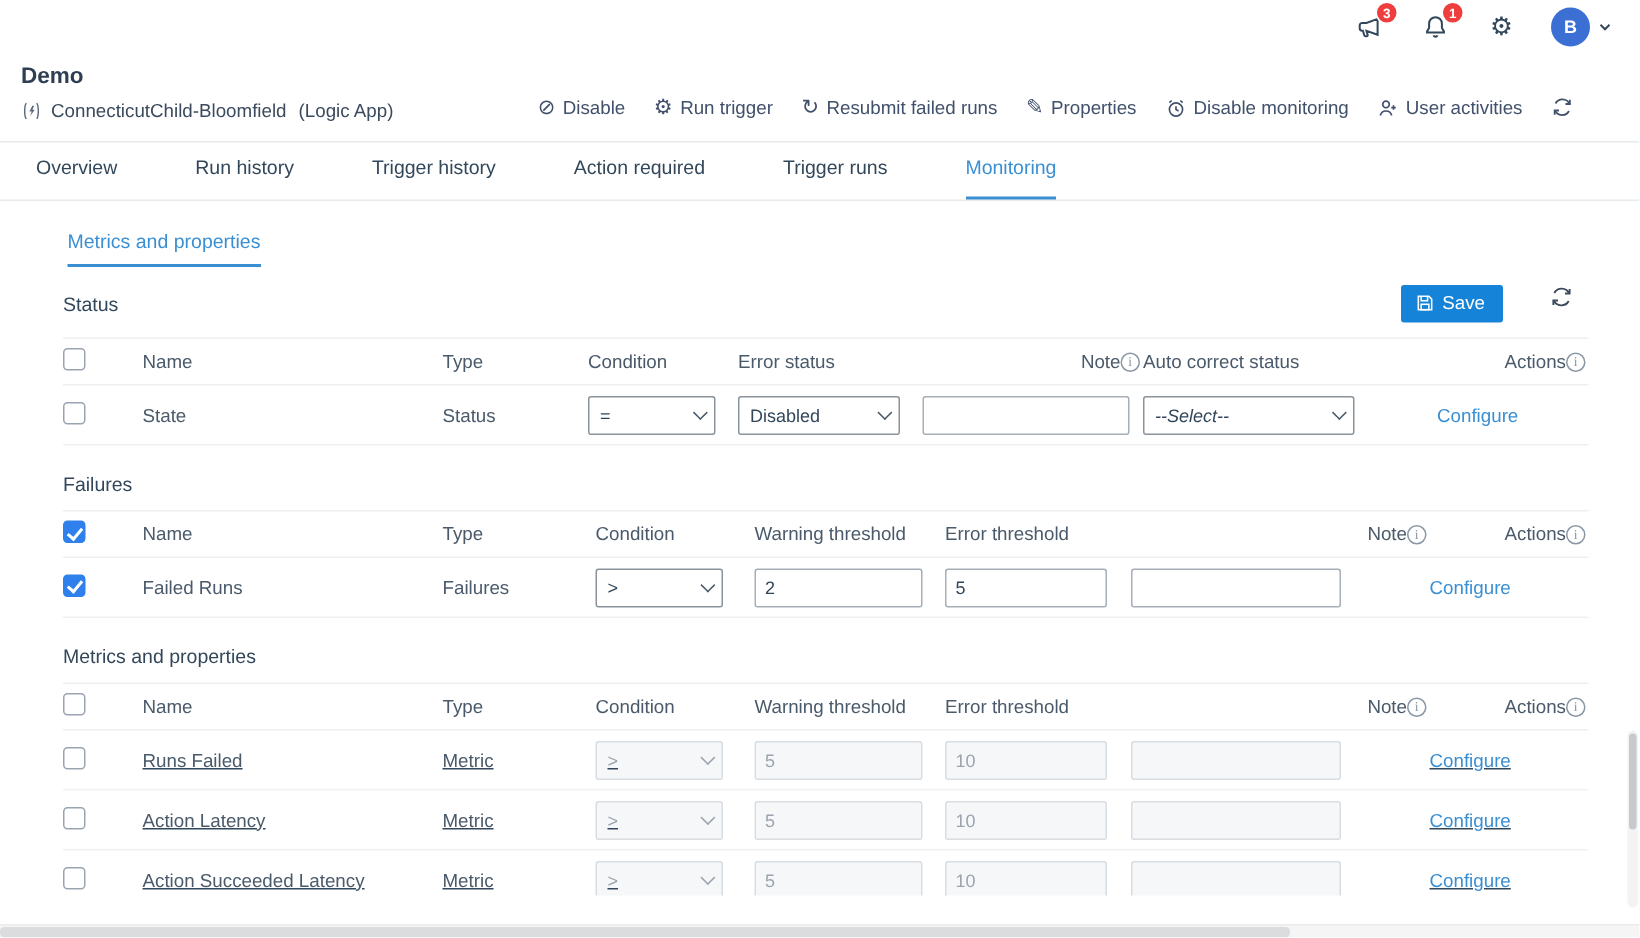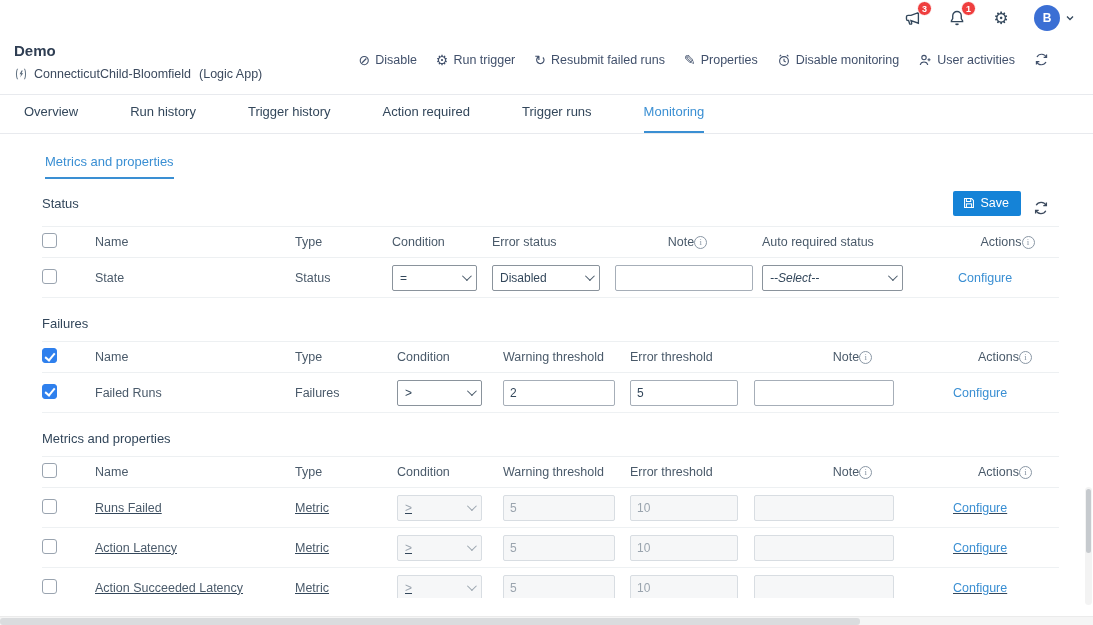--- a/index.html
+++ b/index.html
@@ -15,21 +15,21 @@
   .tb-icon svg { stroke:#33475b; }
   .badge { position:absolute; top:-6px; right:-8px; min-width:15px; height:15px; border-radius:8px;
     background:#ef3e3e; color:#fff; font-size:9px; font-weight:bold; display:flex; align-items:center;
     justify-content:center; padding:0 3px; border:1.5px solid #fff; }
   .gear-glyph { font-family:"DejaVu Sans",sans-serif; font-size:17px; line-height:1; }
   .avatar-wrap { display:flex; align-items:center; gap:5px; cursor:pointer; }
   .avatar { width:26px; height:26px; border-radius:50%; background:#3b6fd4; color:#fff;
     font-size:12px; font-weight:bold; display:flex; align-items:center; justify-content:center; }
 
   
-  .page-header { display:flex; justify-content:space-between; align-items:center;
+  .page-header { display:flex; justify-content:space-between; align-items:flex-end;
     padding:4px 44px 13px 14px; border-bottom:1px solid #e8eaee; }
   .ph-title { font-size:15px; font-weight:600; color:#2f3e53; margin:2px 0 8px 0; }
   .ph-sub { display:flex; align-items:center; gap:6px; font-size:12.5px; color:#3c4a5e; }
   .ph-sub .app-type { margin-left:2px; }
   .toolbar { display:flex; align-items:center; gap:19px; font-size:12.5px; color:#41506b;
     padding-bottom:2px; }
   .tool { display:flex; align-items:center; gap:5px; cursor:pointer; white-space:nowrap; }
   .tool .uicon { font-family:"DejaVu Sans",sans-serif; font-size:14px; line-height:1; color:#41506b; }
   .sync-svg { display:block; }
 
@@ -41,37 +41,37 @@
 
   
   .subtabs { padding:18px 0 0 45px; }
   .subtab { display:inline-block; font-size:13px; color:#3a8fd3; padding-bottom:8px;
     border-bottom:2px solid #3a8fd3; cursor:pointer; }
 
   
   .section-head { display:flex; justify-content:space-between; align-items:center;
     padding:12px 44px 10px 42px; }
   .section-title { font-size:13px; color:#33475b; }
-  .head-right { display:flex; align-items:flex-end; gap:12px; }
+  .head-right { display:flex; align-items:flex-start; gap:31px; }
   .save-btn { display:flex; align-items:center; gap:6px; background:#1583d7; color:#fff;
     font-size:12.5px; border:none; border-radius:2px; padding:5px 12px 6px 10px; cursor:pointer; }
   .icon-btn { background:none; border:none; cursor:pointer; display:flex; align-items:center; }
 
   .section-label { font-size:13px; color:#33475b; padding:18px 42px 10px 42px; }
 
   
   .tbl { padding:0 34px 0 42px; }
   .grid1 { display:grid; grid-template-columns:53px 200px 97px 100px 123px 147px 196px 1fr;
     align-items:center; }
   .grid2 { display:grid; grid-template-columns:53px 200px 102px 106px 127px 124px 199px 1fr;
     align-items:center; }
   .thead { height:32px; border-top:1px solid #edf0f2; border-bottom:1px solid #edf0f2;
     font-size:12.5px; color:#4a5a6a; }
   .trow { height:40px; border-bottom:1px solid #eef1f3; font-size:12.5px; color:#4a5a6a; }
-  .cell-flex { display:flex; align-items:center; justify-content:center; padding-right:2px; }
+  .cell-flex { display:flex; align-items:center; justify-content:flex-end; padding-right:2px; }
 
   .cb { width:15px; height:15px; border:1px solid #9aa4b0; border-radius:3px; background:#fff;
     cursor:pointer; position:relative; display:inline-block; }
   .cb.checked { background:#2f80ed; border-color:#2f80ed; }
   .cb.checked::after { content:""; position:absolute; left:4px; top:1.5px; width:4px; height:8px;
     border-right:2px solid #fff; border-bottom:2px solid #fff; transform:rotate(40deg); }
 
   .sel { height:26px; border:1px solid #8a939c; border-radius:2px; background:#fff;
     display:flex; align-items:center; justify-content:space-between; padding:0 7px;
     font-size:12px; color:#33475b; cursor:pointer; }
@@ -232,21 +232,21 @@
   <div class="grid1 thead">
     <div><span class="cb"></span></div>
     <div>Name</div>
     <div>Type</div>
     <div>Condition</div>
     <div>Error status</div>
     <div class="cell-flex">
       <span>Note</span>
       <i class="info"></i>
     </div>
-    <div>Auto required status</div>
+    <div>Auto correct status</div>
     <div class="cell-flex">
       <span>Actions</span>
       <i class="info"></i>
     </div>
   </div>
 
   <div class="grid1 trow">
     <div><span class="cb"></span></div>
     <div>State</div>
     <div>Status</div>

